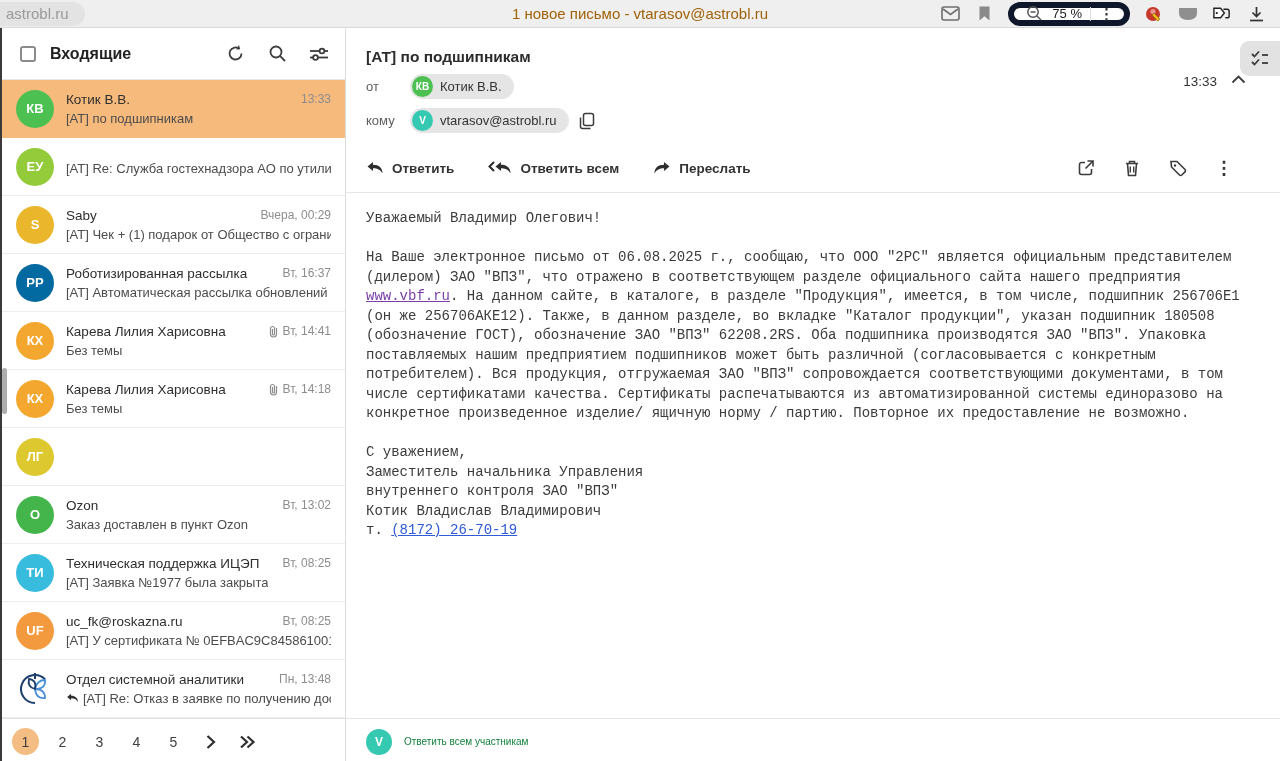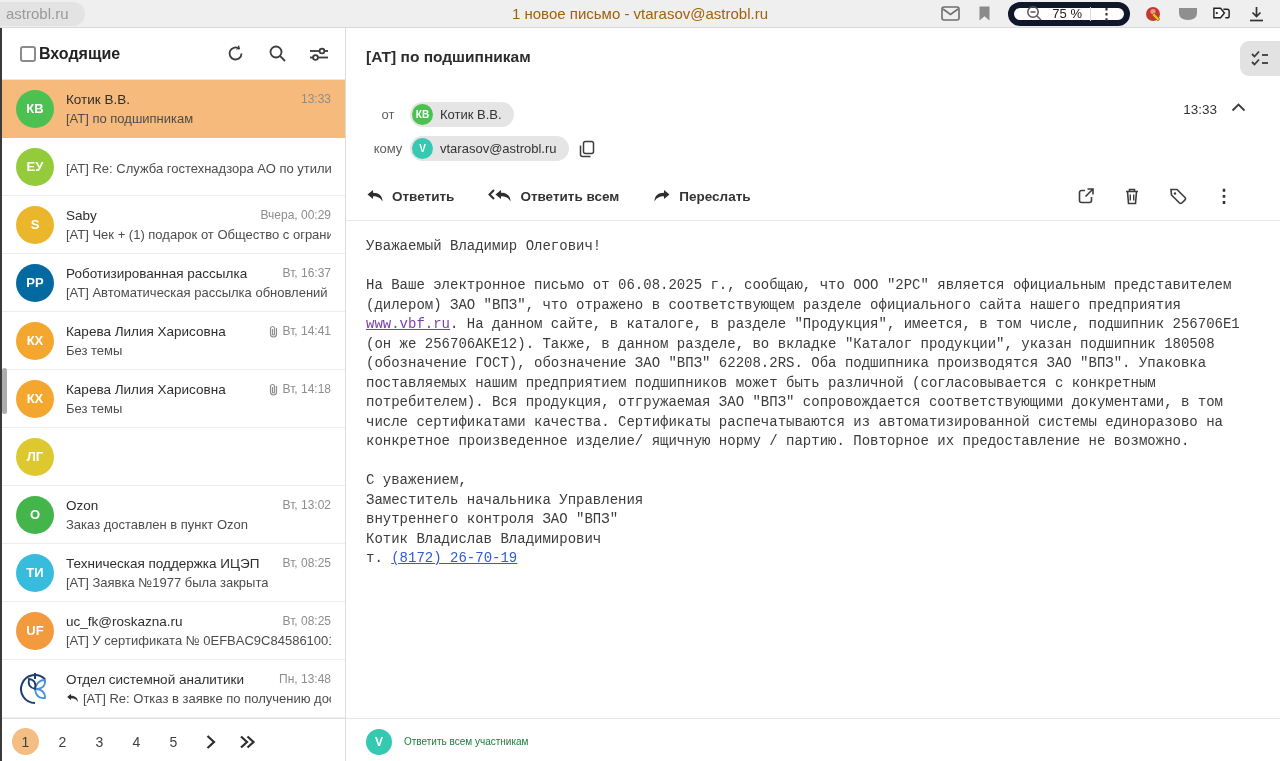--- a/index.html
+++ b/index.html
@@ -24,21 +24,21 @@
   .v-sep { width:1px; height:14px; background:#ddd; }
   .dots { font-size:15px; color:#333; font-weight:bold; letter-spacing:0; line-height:1; }
 
   
   .app { flex:1; display:flex; position:relative; border-left:2px solid #3a3a3a; }
 
   
   .sidebar { width:344px; flex:0 0 344px; border-right:1px solid #dcdcdc;
              display:flex; flex-direction:column; position:relative; background:#fff; }
   .sidebar-header { height:52px; display:flex; align-items:center; padding:0 16px 0 18px;
-                    border-bottom:1px solid #e7e7e7; gap:3px; flex:0 0 52px; }
+                    border-bottom:1px solid #e7e7e7; gap:14px; flex:0 0 52px; }
   .checkbox { width:16px; height:16px; border:2px solid #8b8b8b; border-radius:3px; cursor:pointer; }
   .folder-title { font-size:16px; font-weight:700; color:#222; flex:1; }
   .hdr-icons { display:flex; gap:22px; align-items:center; }
   .hdr-icon { width:20px; height:20px; cursor:pointer; display:flex; align-items:center; justify-content:center; }
 
   .email-list { flex:1; overflow:hidden; }
   .email-item { height:58px; display:flex; align-items:center; padding:0 14px;
                 border-bottom:1px solid #ededed; cursor:pointer; background:#fff; }
   .email-item.selected { background:#f6ba7d; border-bottom-color:#f6ba7d; }
   .avatar { width:38px; height:38px; border-radius:50%; color:#fff; font-size:13px; font-weight:700;
@@ -63,21 +63,21 @@
   .page-btn.active { background:#f3bd83; }
   .page-nav { width:27px; height:27px; display:flex; align-items:center; justify-content:center; cursor:pointer; }
 
   
   .mail-view { flex:1; display:flex; flex-direction:column; position:relative; background:#fff; min-width:0; }
   .tasks-btn { position:absolute; right:0; top:13px; width:40px; height:35px; background:#e2e2e2;
                border:none; border-radius:9px 0 0 9px; display:flex; align-items:center;
                justify-content:center; cursor:pointer; }
   .mail-head { padding:20px 22px 0 20px; }
   .subject { font-size:15.5px; font-weight:700; color:#2c2c2c; }
-  .meta { display:flex; margin-top:36px;text-align:center; }
+  .meta { display:flex; margin-top:8px; }
   .meta-left { flex:1; }
   .meta-row { display:flex; align-items:center; margin-bottom:9px; }
   .meta-label { width:44px; font-size:13px; color:#5d5d5d; }
   .chip { display:inline-flex; align-items:center; background:#e5e5e5; border-radius:13px;
           height:25px; padding:0 12px 0 2px; gap:7px; cursor:pointer; }
   .chip-avatar { width:21px; height:21px; border-radius:50%; color:#fff; font-size:10px; font-weight:700;
                  display:flex; align-items:center; justify-content:center; }
   .chip-text { font-size:13px; color:#333; }
   .copy-btn { margin-left:10px; display:flex; cursor:pointer; }
   .meta-right { display:flex; align-items:flex-start; gap:14px; padding-right:12px; }

